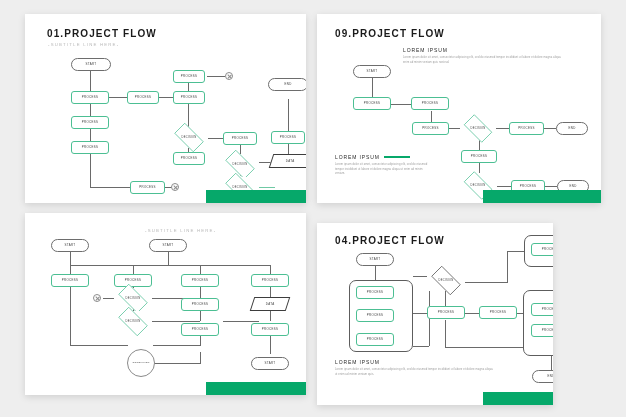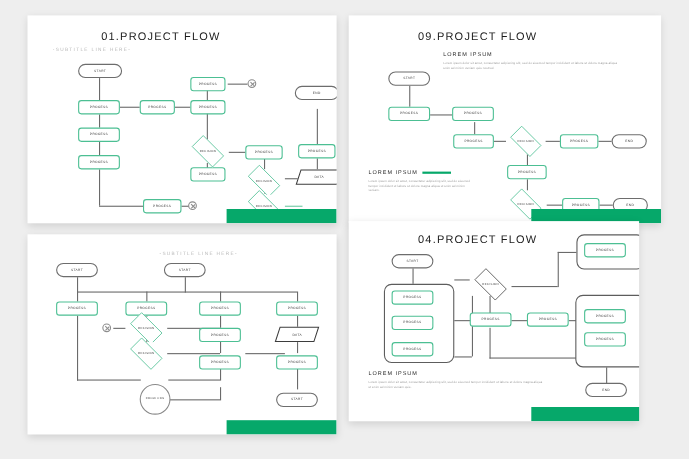--- a/index.html
+++ b/index.html
@@ -14,30 +14,29 @@
 
   .panel{
     position:absolute;
     background:#ffffff;
     box-shadow:0 2px 7px rgba(0,0,0,0.13);
     overflow:hidden;
   }
   #panel1{left:25px;top:14px;width:281px;height:189px;}
   #panel2{left:317px;top:14px;width:284px;height:189px;}
   #panel3{left:25px;top:213px;width:281px;height:182px;}
-  #panel4{left:317px;top:201px;width:264px;height:182px;}
+  #panel4{left:317px;top:223px;width:236px;height:182px;}
 
   .ptitle{
     position:absolute;
-    font-weight:normal;
+    font-weight:bold;
     font-size:10px;
     letter-spacing:1.1px;
     color:#1a1a1a;
     white-space:nowrap;
-    margin-left:45px;
   }
   .psub{
     position:absolute;
     font-size:4.3px;
     letter-spacing:1.2px;
     color:#b8b8b8;
     white-space:nowrap;
   }
   .accent-bar{
     position:absolute;

